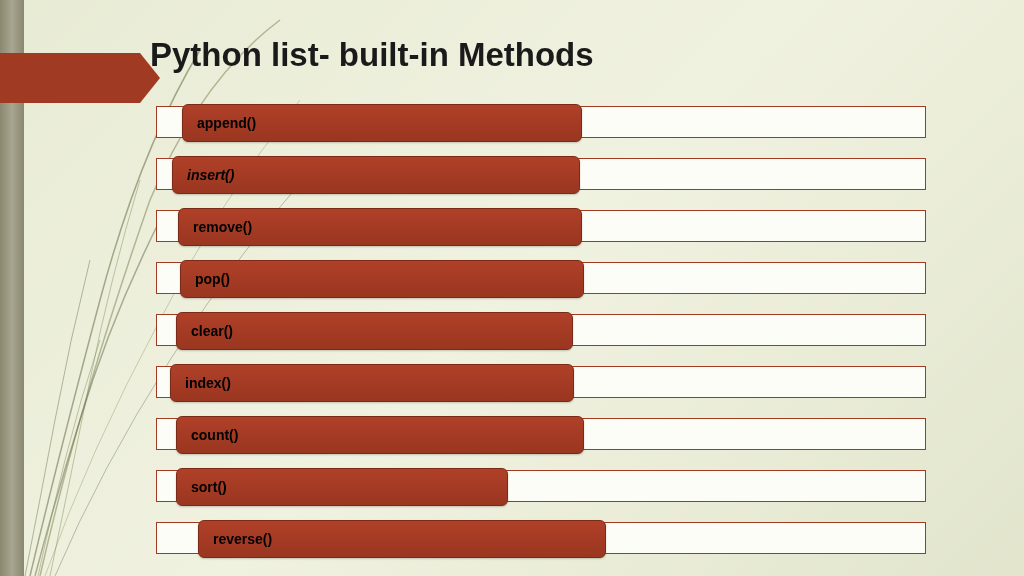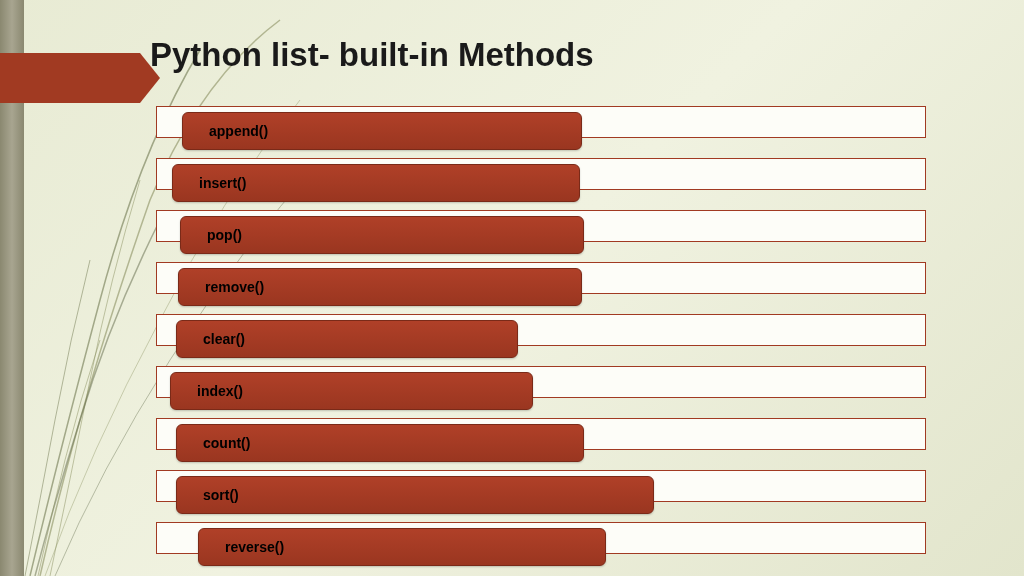--- a/index.html
+++ b/index.html
@@ -54,29 +54,29 @@
     }
     .method-outline {
       position: absolute;
       left: -8px; top: 6px;
       width: 770px; height: 32px;
       border: 1px solid #a13a22;
       background: #fdfdf8;
     }
     .method-bar {
       position: absolute;
-      top: 12px;
+      top: 4px;
       height: 38px;
       background: linear-gradient(180deg, #b04028 0%, #9a3620 100%);
       border-radius: 6px;
       border: 1px solid #7a2a18;
       box-shadow: 0 1px 2px rgba(0,0,0,0.2);
       display: flex;
       align-items: center;
-      padding-left: 26px;
+      padding-left: 14px;
       font-weight: bold;
       font-size: 14px;
       color: #000;
     }
   </style>
 </head>
 <body>
 
 <div class="left-bar"></div>
 
@@ -96,57 +96,57 @@
 
 <div class="methods-container">
 <div class="method-row">
       <div class="method-outline"></div>
       <div class="method-bar" style="left: 18px; width: 400px;">
         <span>append()</span>
       </div>
     </div>
     <div class="method-row">
       <div class="method-outline"></div>
-      <div class="method-bar" style="left: 8px; width: 408px;">
+      <div class="method-bar" style="left: 8px; width: 408px; font-style: italic;">
         <span>insert()</span>
+      </div>
+    </div>
+    <div class="method-row">
+      <div class="method-outline"></div>
+      <div class="method-bar" style="left: 14px; width: 404px;">
+        <span>remove()</span>
       </div>
     </div>
     <div class="method-row">
       <div class="method-outline"></div>
       <div class="method-bar" style="left: 16px; width: 404px;">
         <span>pop()</span>
       </div>
     </div>
     <div class="method-row">
       <div class="method-outline"></div>
-      <div class="method-bar" style="left: 14px; width: 404px;">
-        <span>remove()</span>
-      </div>
-    </div>
-    <div class="method-row">
-      <div class="method-outline"></div>
-      <div class="method-bar" style="left: 12px; width: 342px;">
+      <div class="method-bar" style="left: 12px; width: 397px;">
         <span>clear()</span>
       </div>
     </div>
     <div class="method-row">
       <div class="method-outline"></div>
-      <div class="method-bar" style="left: 6px; width: 363px;">
+      <div class="method-bar" style="left: 6px; width: 404px;">
         <span>index()</span>
       </div>
     </div>
     <div class="method-row">
       <div class="method-outline"></div>
       <div class="method-bar" style="left: 12px; width: 408px;">
         <span>count()</span>
       </div>
     </div>
     <div class="method-row">
       <div class="method-outline"></div>
-      <div class="method-bar" style="left: 12px; width: 478px;">
+      <div class="method-bar" style="left: 12px; width: 332px;">
         <span>sort()</span>
       </div>
     </div>
     <div class="method-row">
       <div class="method-outline"></div>
       <div class="method-bar" style="left: 14px; width: 408px; margin-left: 20px;">
         <span>reverse()</span>
       </div>
     </div>
   </div>

